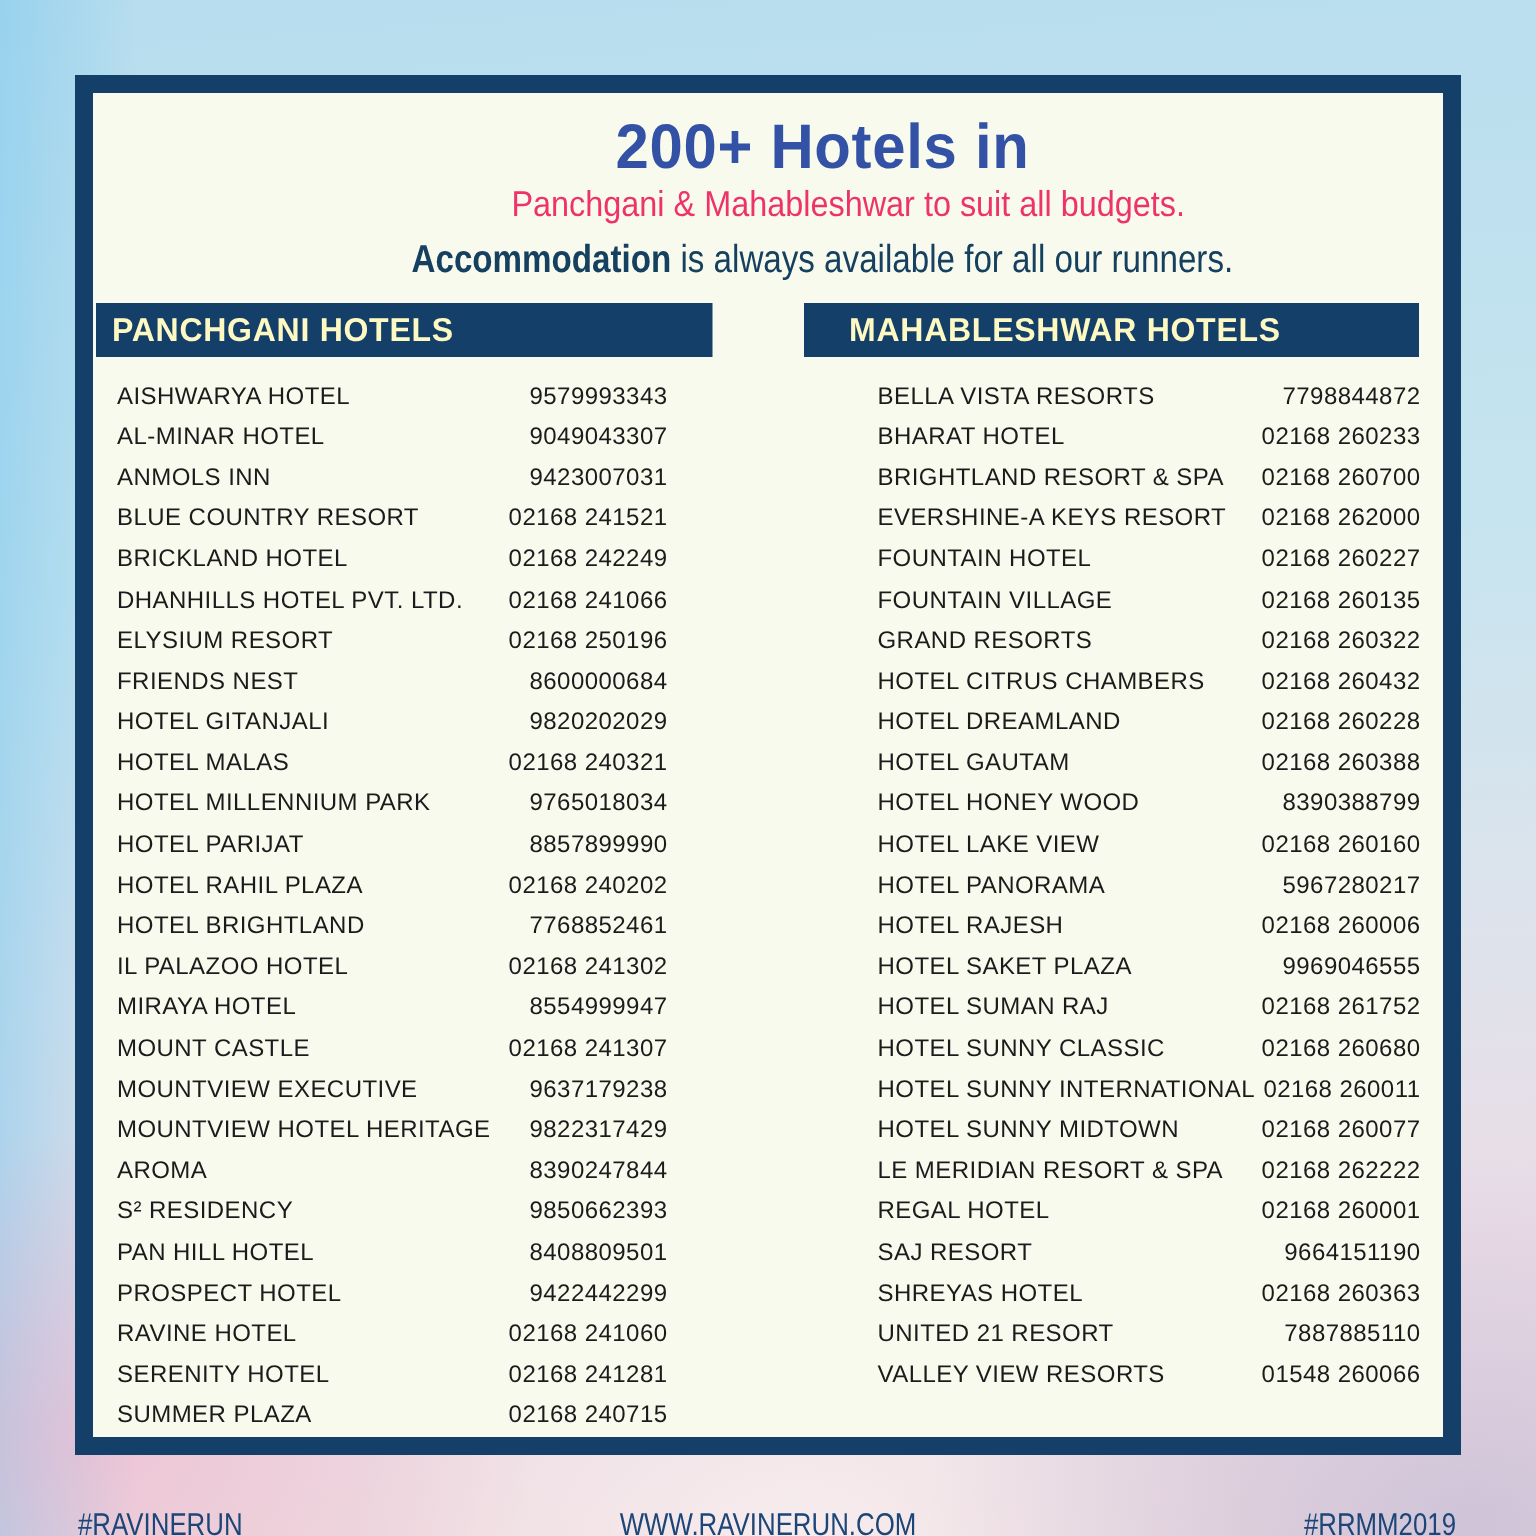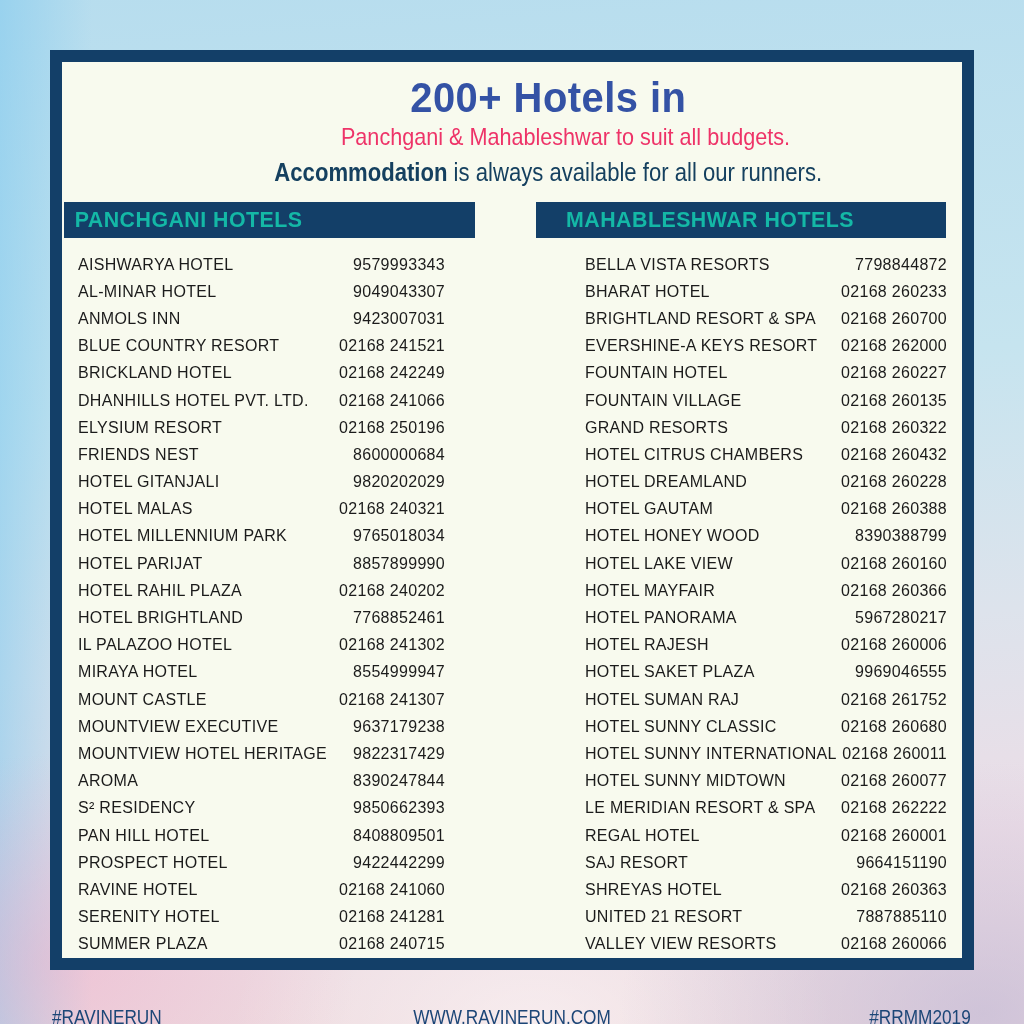--- a/index.html
+++ b/index.html
@@ -57,21 +57,21 @@
     margin-top: 6px;
     font-size: 26px;
     color: var(--note-navy);
   }
   .note > span { display: inline-block; transform: scaleX(0.85); }
   .note b { font-weight: bold; }
 
   .colbar {
     position: absolute; top: 140px; height: 36px;
     background: var(--navy);
-    color: #14b8a6;
+    color: #fef9c3;
     line-height: 36px;
     font-weight: bold;
     font-size: 22px;
     letter-spacing: 0.5px;
     white-space: nowrap;
   }
   .colbar-left  { left: 2px;  width: 411px; padding-left: 0; }
   .colbar-left  .colbar-label { padding-left: 11px; }
   .colbar-right { right: 16px;   width: 410px; }
   .colbar-right .colbar-label { padding-left: 31px; }
@@ -280,24 +280,20 @@
           </div>
           <div class="row">
             <span class="name">HOTEL HONEY WOOD</span>
             <span class="phone">8390388799</span>
           </div>
           <div class="row">
             <span class="name">HOTEL LAKE VIEW</span>
             <span class="phone">02168 260160</span>
           </div>
           <div class="row">
-            <span class="name">HOTEL MAYFAIR</span>
-            <span class="phone">02168 260366</span>
-          </div>
-          <div class="row">
             <span class="name">HOTEL PANORAMA</span>
             <span class="phone">5967280217</span>
           </div>
           <div class="row">
             <span class="name">HOTEL RAJESH</span>
             <span class="phone">02168 260006</span>
           </div>
           <div class="row">
             <span class="name">HOTEL SAKET PLAZA</span>
             <span class="phone">9969046555</span>
@@ -333,21 +329,21 @@
           <div class="row">
             <span class="name">SHREYAS HOTEL</span>
             <span class="phone">02168 260363</span>
           </div>
           <div class="row">
             <span class="name">UNITED 21 RESORT</span>
             <span class="phone">7887885110</span>
           </div>
           <div class="row">
             <span class="name">VALLEY VIEW RESORTS</span>
-            <span class="phone">02168 260066</span>
+            <span class="phone">01548 260066</span>
           </div>
         </div>
 
     </div>
   </div>
 
   <div class="footer">
     <span class="ft ft-left">#RAVINERUN</span>
     <span class="ft ft-center">WWW.RAVINERUN.COM</span>
     <span class="ft ft-right">#RRMM2019</span>

